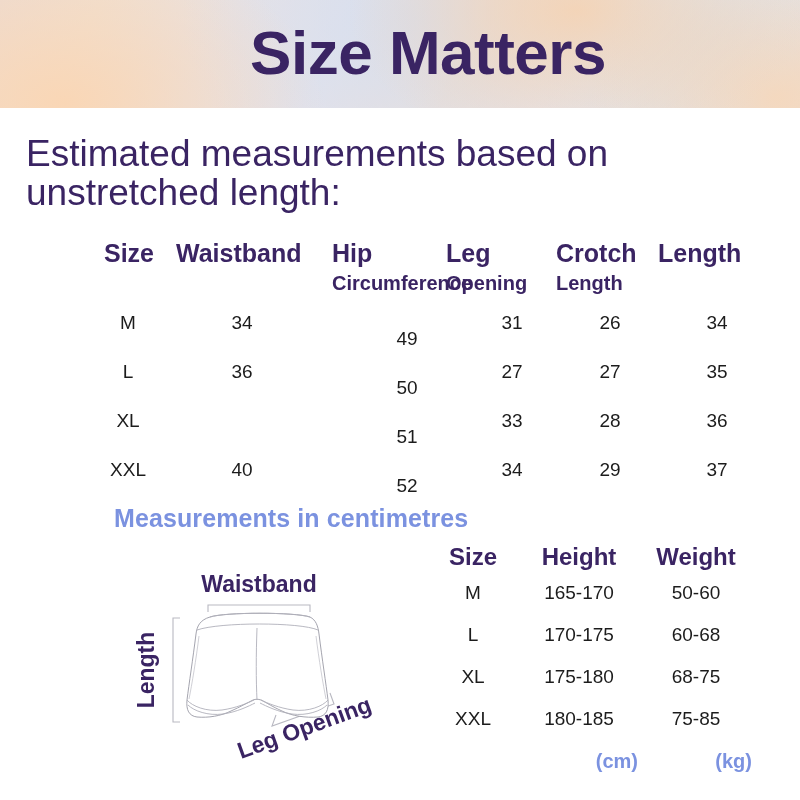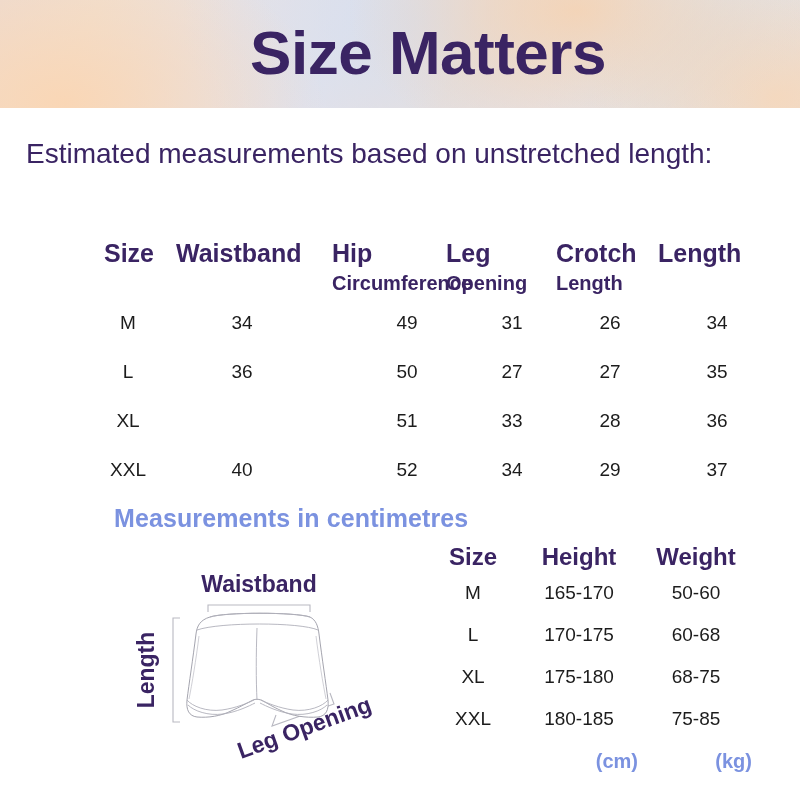--- a/index.html
+++ b/index.html
@@ -49,21 +49,21 @@
     color: #3a2463;
     line-height: 78px;
     margin-left: 28px;
   }
 
   
   .intro {
     position: absolute;
     left: 26px; top: 134px;
     width: 730px;
-    font-size: 28px;
+    font-size: 37px;
     line-height: 39px;
     color: #3a2463;
   }
 
   
   .main-table {
     position: absolute;
     left: 96px; top: 238px;
     width: 680px;
   }
@@ -99,21 +99,21 @@
     top: 0;
     font-size: 19px;
     color: #1c1c1c;
     text-align: center;
     line-height: 26px;
   }
 
   
   .c0 { left: 0px;   width: 64px; }
   .c1 { left: 78px;  width: 136px; }
-  .c2 { left: 232px; width: 158px; }
+  .c2 { left: 232px; width: 158px; margin-top: 16px; }
   .c3 { left: 340px; width: 152px; }
   .c4 { left: 458px; width: 112px; }
   .c5 { left: 562px; width: 118px; }
 
   .h0 { left: 8px; }
   .h1 { left: 80px; }
   .h2 { left: 236px; }
   .h3 { left: 350px; }
   .h4 { left: 460px; }
   .h5 { left: 562px; }

